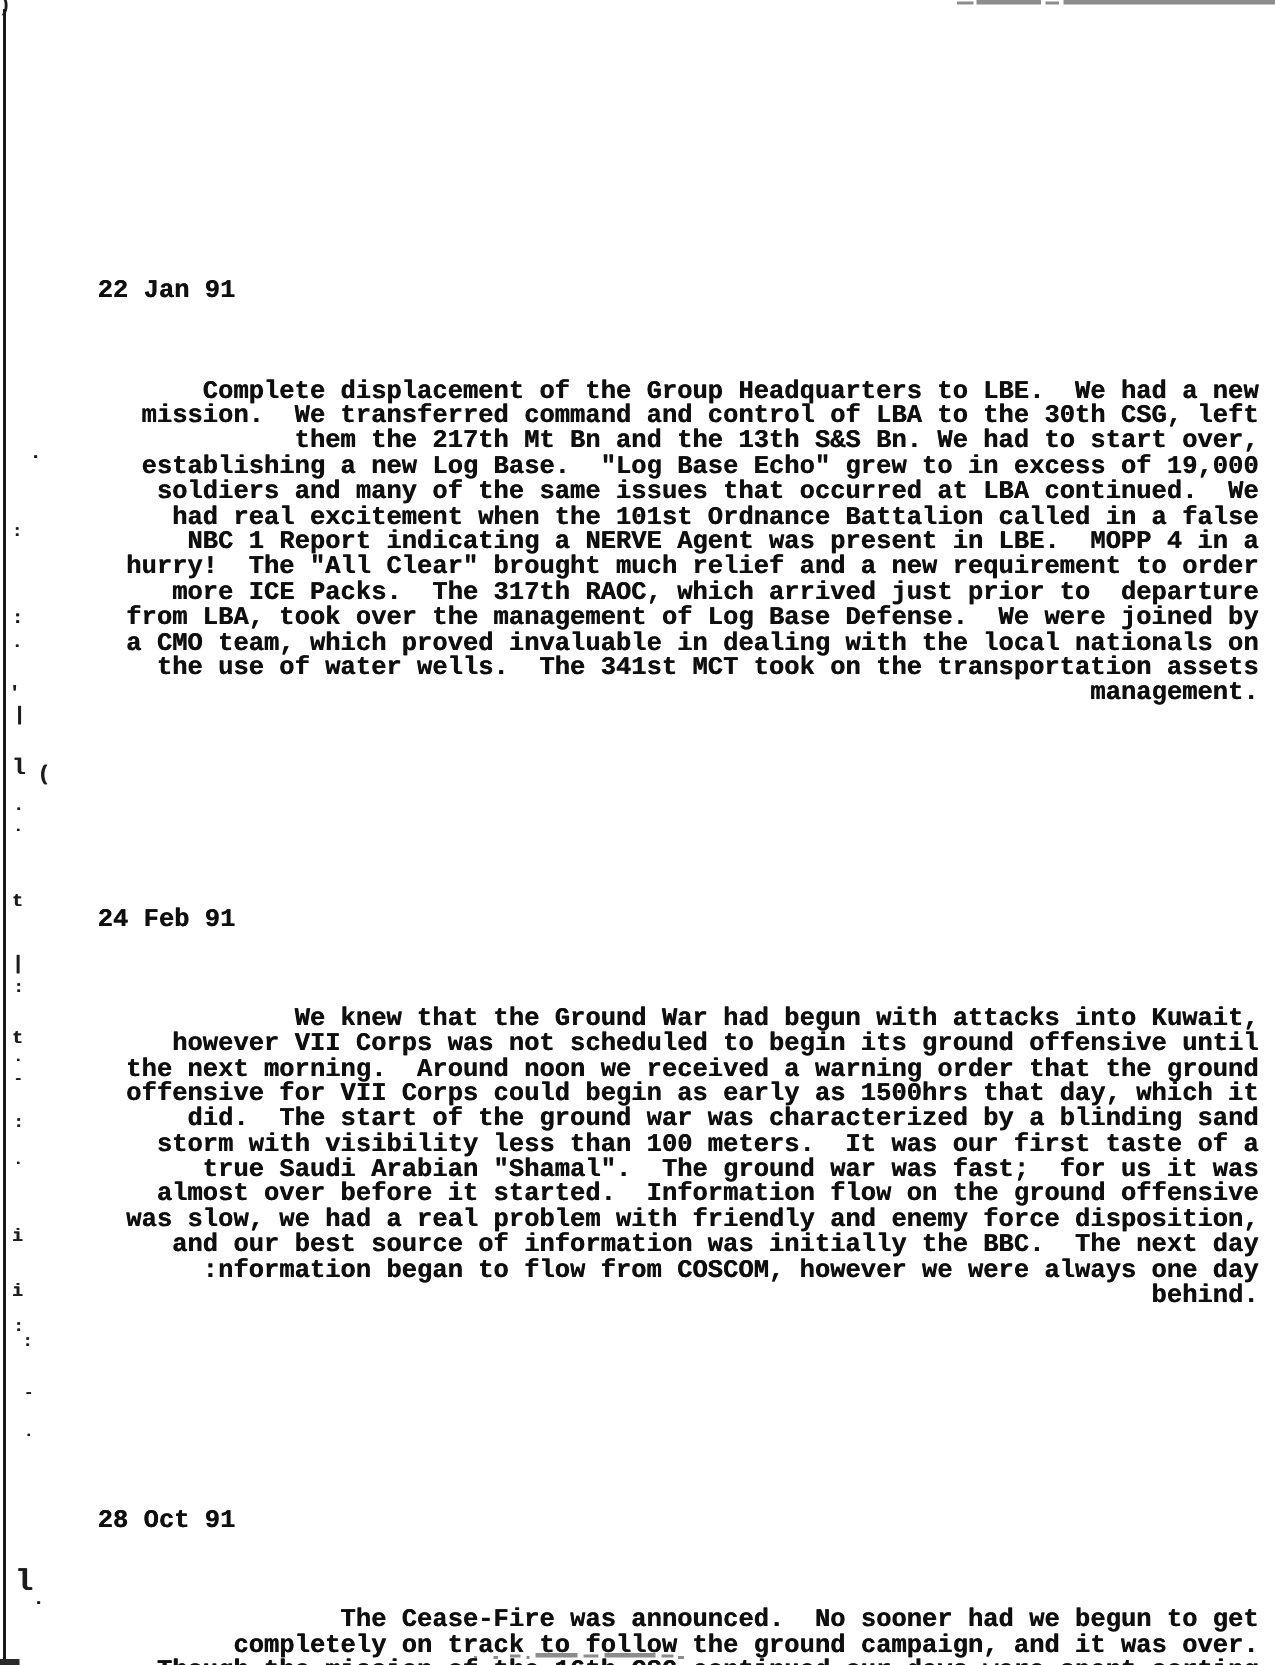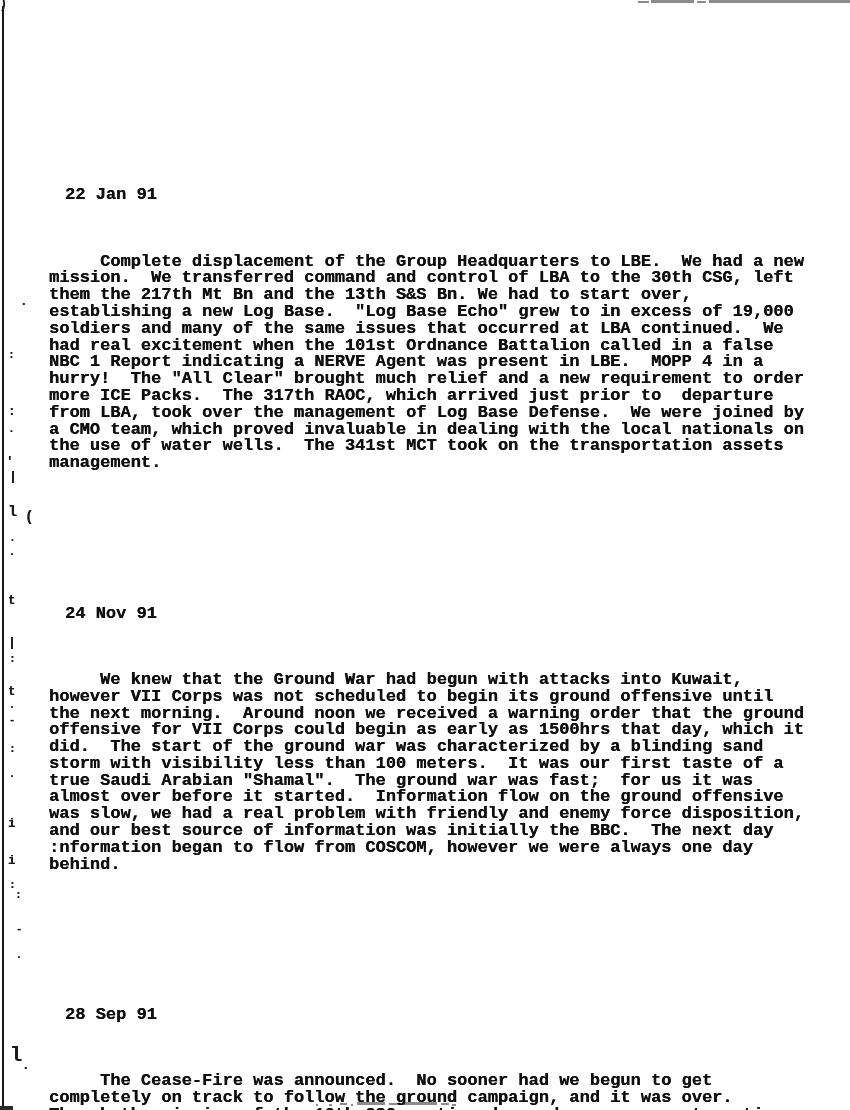--- a/index.html
+++ b/index.html
@@ -21,21 +21,21 @@
     line-height: 16.8px;
     letter-spacing: 0px;
     text-shadow: 0.3px 0 0 #111;
     white-space: pre;
   }
   .page-text h2 {
     margin: 16px; padding: 0;
     font-size: inherit; font-weight: inherit; line-height: inherit;
     white-space: pre;
   }
-  .entry-body { white-space: pre; }
+  .entry-body { white-space: pre; text-align: right; }
   section + section { margin-top: 16.8px; }
 
   
   .edge-line {
     position: absolute;
     left: 2px; top: 6px;
     width: 2px; height: 1104px;
     background: #1a1a1a;
   }
   .corner-hook {
@@ -116,36 +116,36 @@
 had real excitement when the 101st Ordnance Battalion called in a false
 NBC 1 Report indicating a NERVE Agent was present in LBE.  MOPP 4 in a
 hurry!  The "All Clear" brought much relief and a new requirement to order
 more ICE Packs.  The 317th RAOC, which arrived just prior to  departure
 from LBA, took over the management of Log Base Defense.  We were joined by
 a CMO team, which proved invaluable in dealing with the local nationals on
 the use of water wells.  The 341st MCT took on the transportation assets
 management.</div>
   </section>
   <section>
-    <h2 class="date">24 Nov 91</h2>
+    <h2 class="date">24 Feb 91</h2>
     <div class="entry-body">     We knew that the Ground War had begun with attacks into Kuwait,
 however VII Corps was not scheduled to begin its ground offensive until
 the next morning.  Around noon we received a warning order that the ground
 offensive for VII Corps could begin as early as 1500hrs that day, which it
 did.  The start of the ground war was characterized by a blinding sand
 storm with visibility less than 100 meters.  It was our first taste of a
 true Saudi Arabian "Shamal".  The ground war was fast;  for us it was
 almost over before it started.  Information flow on the ground offensive
 was slow, we had a real problem with friendly and enemy force disposition,
 and our best source of information was initially the BBC.  The next day
 :nformation began to flow from COSCOM, however we were always one day
 behind.</div>
   </section>
   <section>
-    <h2 class="date">28 Sep 91</h2>
+    <h2 class="date">28 Oct 91</h2>
     <div class="entry-body">     The Cease-Fire was announced.  No sooner had we begun to get
 completely on track to follow the ground campaign, and it was over.
 Though the mission of the 16th CSG continued our days were spent sorting
 out rear area issues and providing information on the location of the
 maneuver units so the Logistics Operations Section could plan and execute
 the continued support of the Corps.</div>
   </section>
 </main>
 
 </body></html>

